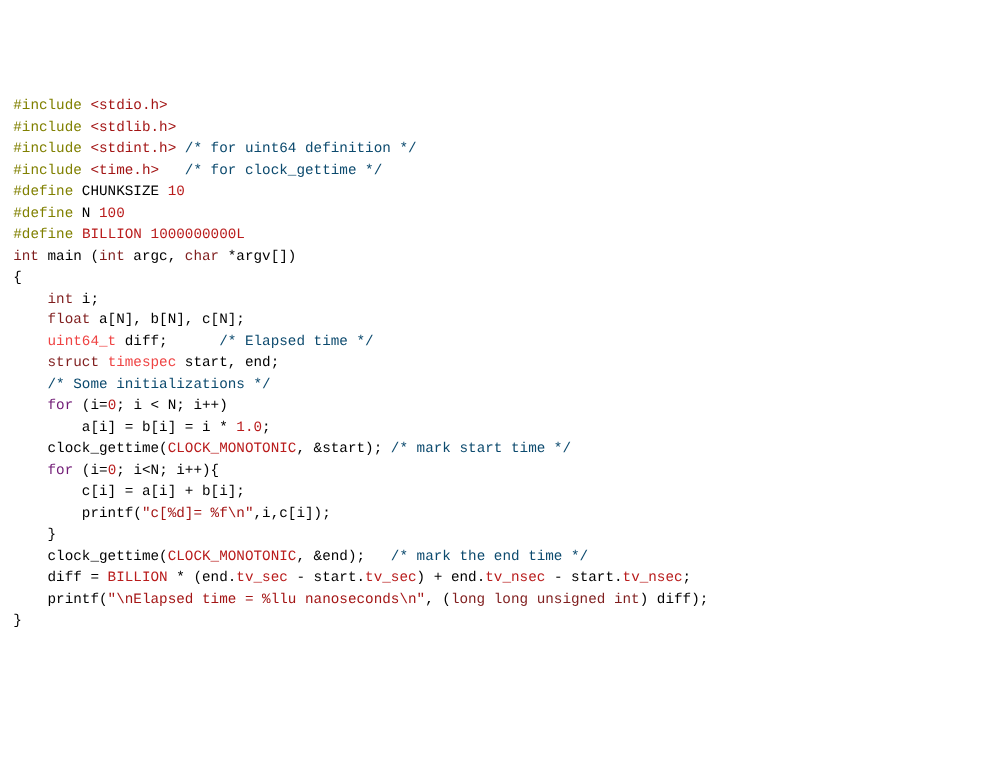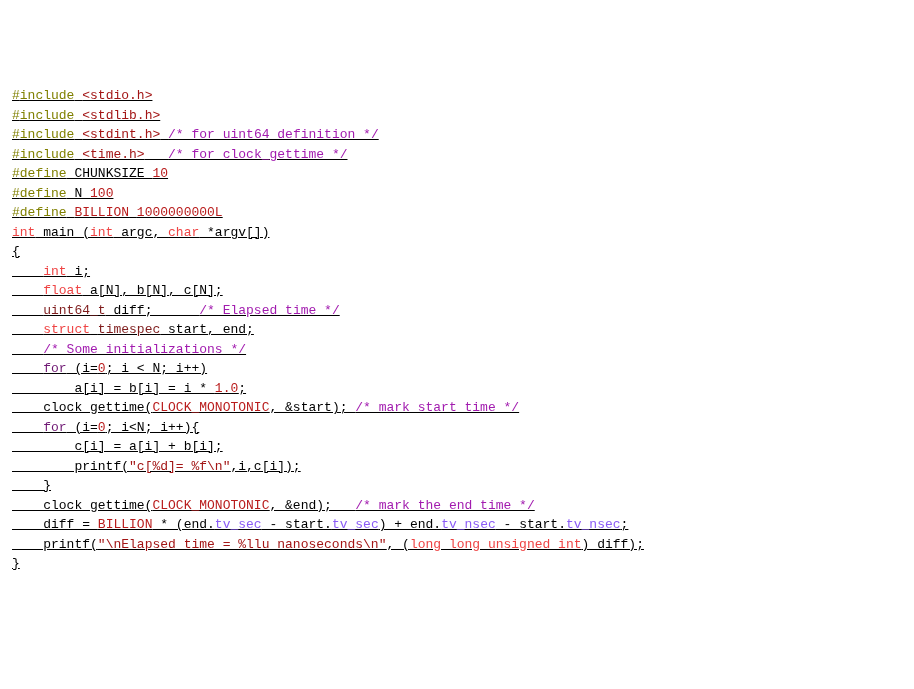--- a/index.html
+++ b/index.html
@@ -6,30 +6,30 @@
     margin: 0;
     padding: 8px 12px;
     background: #ffffff;
     font-family: "Courier New", Courier, monospace;
     font-size: 13px;
     line-height: 1.5;
     color: #000000;
     white-space: pre;
   }
   .code-container { }
-  .ln { display: block; text-decoration: underline; }
+  .ln { display: block; }
   .k-pre   { color: #808000; }   
-  .k-type  { color: #ef4444; }   
+  .k-type  { color: #7f1d1d; }   
   .k-ctrl  { color: #701a75; }   
   .str     { color: #A31515; }   
-  .cmt     { color: #a21caf; }   
+  .cmt     { color: #0c4a6e; }   
   .num     { color: #b91c1c; }   
-  .member  { color: #8b5cf6; }   
+  .member  { color: #b91c1c; }   
   .const   { color: #b91c1c; }
-  .typeuse { color: #7f1d1d; }
+  .typeuse { color: #ef4444; }
 </style>
 </head>
 <body>
 
 
 
 <div class="code-container" id="code-root"><span class="ln"><span class="k-pre">#</span><span class="k-pre">include</span><span> </span><span class="str">&lt;stdio.h&gt;</span></span><span class="ln"><span class="k-pre">#</span><span class="k-pre">include</span><span> </span><span class="str">&lt;stdlib.h&gt;</span></span><span class="ln"><span class="k-pre">#</span><span class="k-pre">include</span><span> </span><span class="str">&lt;stdint.h&gt;</span><span> </span><span class="cmt">/* for uint64 definition */</span></span><span class="ln"><span class="k-pre">#</span><span class="k-pre">include</span><span> </span><span class="str">&lt;time.h&gt;</span><span>   </span><span class="cmt">/* for clock_gettime */</span></span><span class="ln"><span></span></span><span class="ln"><span class="k-pre">#</span><span class="k-pre">define</span><span> CHUNKSIZE </span><span class="num">10</span></span><span class="ln"><span class="k-pre">#</span><span class="k-pre">define</span><span> N </span><span class="num">100</span></span><span class="ln"><span class="k-pre">#</span><span class="k-pre">define</span><span> </span><span class="const">BILLION</span><span> </span><span class="num">1000000000L</span></span><span class="ln"><span></span></span><span class="ln"><span></span></span><span class="ln"><span class="k-type">int</span><span> main (</span><span class="k-type">int</span><span> argc, </span><span class="k-type">char</span><span> *argv[])</span></span><span class="ln"><span>{</span></span><span class="ln"><span>    </span><span class="k-type">int</span><span> i;</span></span><span class="ln"><span>    </span><span class="k-type">float</span><span> a[N], b[N], c[N];</span></span><span class="ln"><span>    </span><span class="typeuse">uint64_t</span><span> diff;      </span><span class="cmt">/* Elapsed time */</span></span><span class="ln"><span>    </span><span class="k-type">struct</span><span> </span><span class="typeuse">timespec</span><span> start, end;</span></span><span class="ln"><span></span></span><span class="ln"><span></span></span><span class="ln"><span>    </span><span class="cmt">/* Some initializations */</span></span><span class="ln"><span>    </span><span class="k-ctrl">for</span><span> (i=</span><span class="num">0</span><span>; i &lt; N; i++)</span></span><span class="ln"><span>        a[i] = b[i] = i * </span><span class="num">1.0</span><span>;</span></span><span class="ln"><span></span></span><span class="ln"><span>    clock_gettime(</span><span class="const">CLOCK_MONOTONIC</span><span>, &amp;start); </span><span class="cmt">/* mark start time */</span></span><span class="ln"><span>    </span><span class="k-ctrl">for</span><span> (i=</span><span class="num">0</span><span>; i&lt;N; i++){</span></span><span class="ln"><span>        c[i] = a[i] + b[i];</span></span><span class="ln"><span>        printf(</span><span class="str">"c[%d]= %f\n"</span><span>,i,c[i]);</span></span><span class="ln"><span>    }</span></span><span class="ln"><span>    clock_gettime(</span><span class="const">CLOCK_MONOTONIC</span><span>, &amp;end);   </span><span class="cmt">/* mark the end time */</span></span><span class="ln"><span></span></span><span class="ln"><span>    diff = </span><span class="const">BILLION</span><span> * (end.</span><span class="member">tv_sec</span><span> - start.</span><span class="member">tv_sec</span><span>) + end.</span><span class="member">tv_nsec</span><span> - start.</span><span class="member">tv_nsec</span><span>;</span></span><span class="ln"><span>    printf(</span><span class="str">"\nElapsed time = %llu nanoseconds\n"</span><span>, (</span><span class="k-type">long long unsigned int</span><span>) diff);</span></span><span class="ln"><span></span></span><span class="ln"><span>}</span></span></div>
 
 
 

